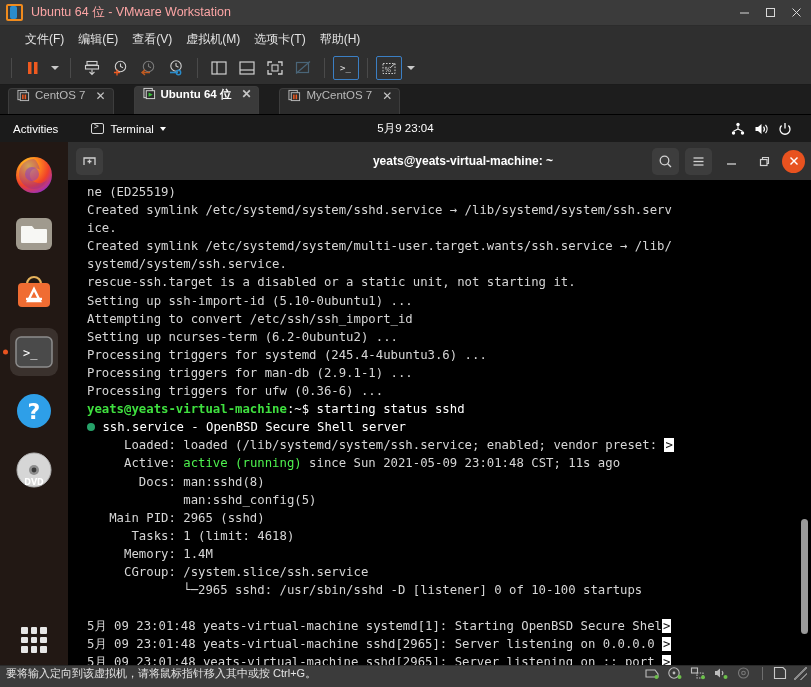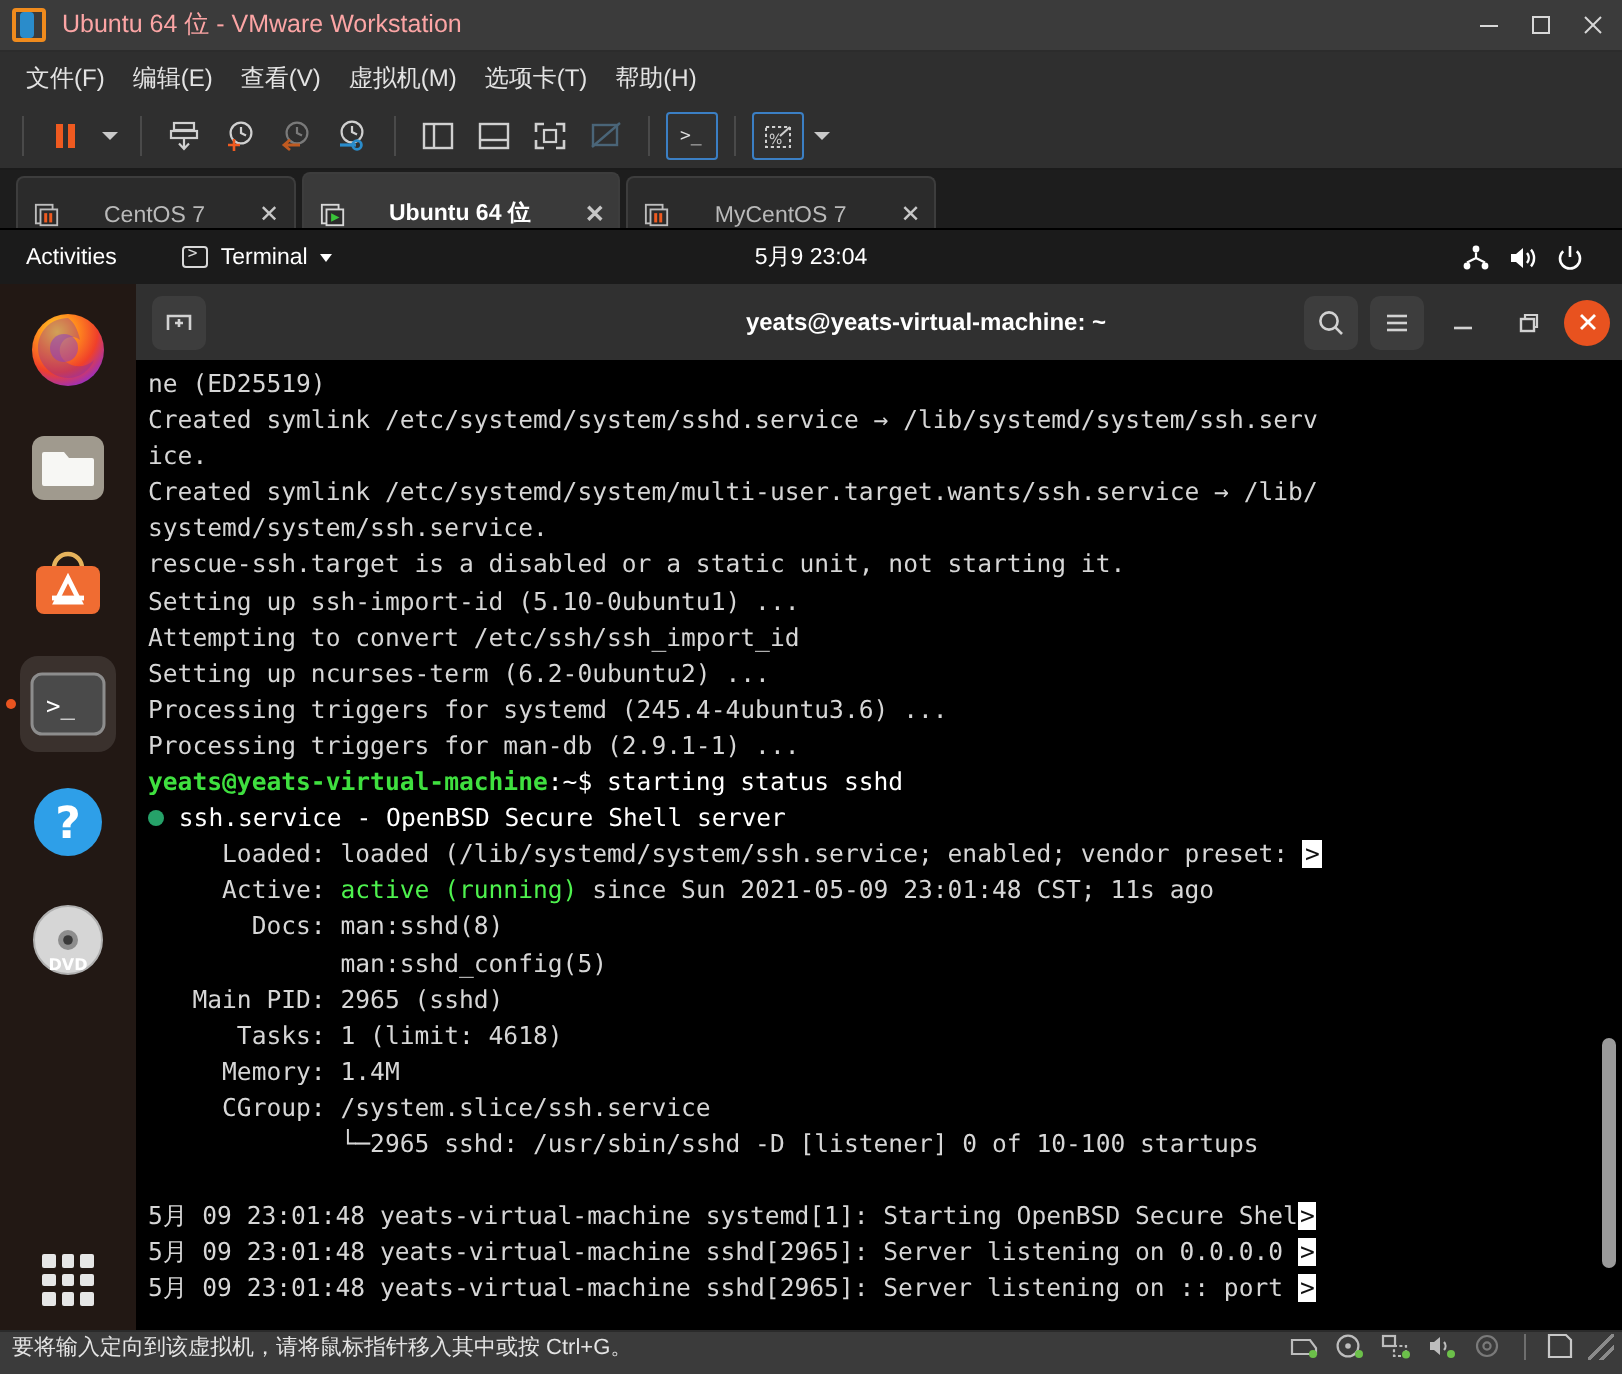--- a/index.html
+++ b/index.html
@@ -58,21 +58,21 @@
     color: #d8d8d8; font-size: 12px;
   }
   .vm-winbtn:last-child { margin-right: 2px; }
   .vm-winbtn svg { display:block; }
 
   
   .vm-menubar {
     height: 26px; min-height: 26px;
     background: #2f2f2f;
     display: flex; align-items: center;
-    padding-left: 6px;
+    padding-left: 18px;
   }
   .vm-menu-item {
     color: #e3e3e3;
     font-size: 12px;
     padding: 3px 7px;
     white-space: nowrap;
   }
 
   
   .vm-toolbar {
@@ -102,31 +102,30 @@
 
   
   .vm-tabstrip {
     height: 29px; min-height: 29px;
     background: #1d1d1d;
     display: flex; align-items: flex-end;
     padding-left: 8px;
   }
   .vm-tab {
     height: 25px;
-    display: flex; align-items: flex-end;
+    display: flex; align-items: flex-start;
     padding: 0 6px 0 8px;
     background: #2b2b2b;
     border: 1px solid #3d3d3d;
     border-bottom: none;
     border-radius: 4px 4px 0 0;
-    margin-right: 3px;
+    margin-right: 20px;
     color: #b9b9b9;
     font-size: 11.5px;
     white-space: nowrap;
-    gap: 17px;
   }
   .vm-tab.active {
     background: #3a3a3a;
     color: #ffffff;
     font-weight: bold;
     height: 27px;
   }
   .vm-tab .tab-ico { width: 13px; height: 13px; margin-right: 5px; flex: none; }
   .vm-tab .tab-x {
     margin-left: 9px; color: #c7c7c7; font-size: 12px;
@@ -243,21 +242,21 @@
 
   .term-body {
     flex: 1;
     background: #000000;
     position: relative;
     overflow: hidden;
     font-family: "DejaVu Sans Mono", monospace;
     font-size: 12.3px;
     line-height: 18.1px;
     color: #d6d6d6;
-    padding: 3px 0 0 6px;
+    padding: 3px 0 0 19px;
     box-sizing: border-box;
   }
   .term-line { white-space: pre; height: 18.1px; }
   .c-green { color: #4ef24e; }
   .c-greenb { color: #3fe03f; font-weight: bold; }
   .c-white { color: #ffffff; }
   .trunc {
     background: #ffffff; color: #101010;
     padding: 0 1px;
   }
@@ -597,20 +596,21 @@
             <div class="term-line"><span>Created symlink /etc/systemd/system/sshd.service → /lib/systemd/system/ssh.serv</span></div>
             <div class="term-line"><span>ice.</span></div>
             <div class="term-line"><span>Created symlink /etc/systemd/system/multi-user.target.wants/ssh.service → /lib/</span></div>
             <div class="term-line"><span>systemd/system/ssh.service.</span></div>
             <div class="term-line"><span>rescue-ssh.target is a disabled or a static unit, not starting it.</span></div>
             <div class="term-line"><span>Setting up ssh-import-id (5.10-0ubuntu1) ...</span></div>
             <div class="term-line"><span>Attempting to convert /etc/ssh/ssh_import_id</span></div>
             <div class="term-line"><span>Setting up ncurses-term (6.2-0ubuntu2) ...</span></div>
             <div class="term-line"><span>Processing triggers for systemd (245.4-4ubuntu3.6) ...</span></div>
             <div class="term-line"><span>Processing triggers for man-db (2.9.1-1) ...</span></div>
+            <div class="term-line"><span>Processing triggers for ufw (0.36-6) ...</span></div>
             <div class="term-line"><span class="c-greenb">yeats@yeats-virtual-machine</span><span class="c-white">:~$ starting status sshd</span></div>
             <div class="term-line"><span class="dot-green"></span><span class="c-white"> ssh.service - OpenBSD Secure Shell server</span></div>
             <div class="term-line"><span>     Loaded: loaded (/lib/systemd/system/ssh.service; enabled; vendor preset: </span><span class="trunc">&gt;</span></div>
             <div class="term-line"><span>     Active: </span><span class="c-green">active (running)</span><span> since Sun 2021-05-09 23:01:48 CST; 11s ago</span></div>
             <div class="term-line"><span>       Docs: man:sshd(8)</span></div>
             <div class="term-line"><span>             man:sshd_config(5)</span></div>
             <div class="term-line"><span>   Main PID: 2965 (sshd)</span></div>
             <div class="term-line"><span>      Tasks: 1 (limit: 4618)</span></div>
             <div class="term-line"><span>     Memory: 1.4M</span></div>
             <div class="term-line"><span>     CGroup: /system.slice/ssh.service</span></div>

